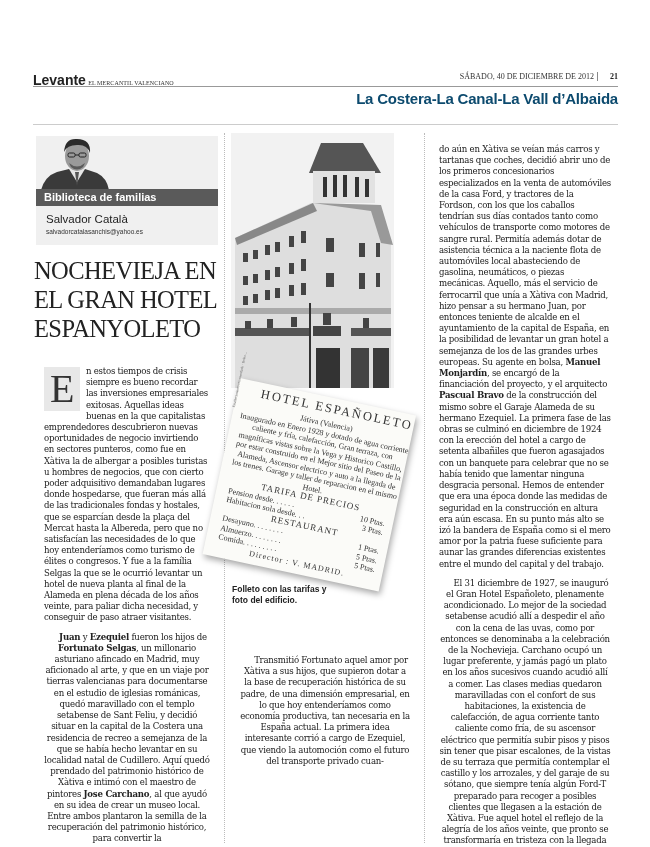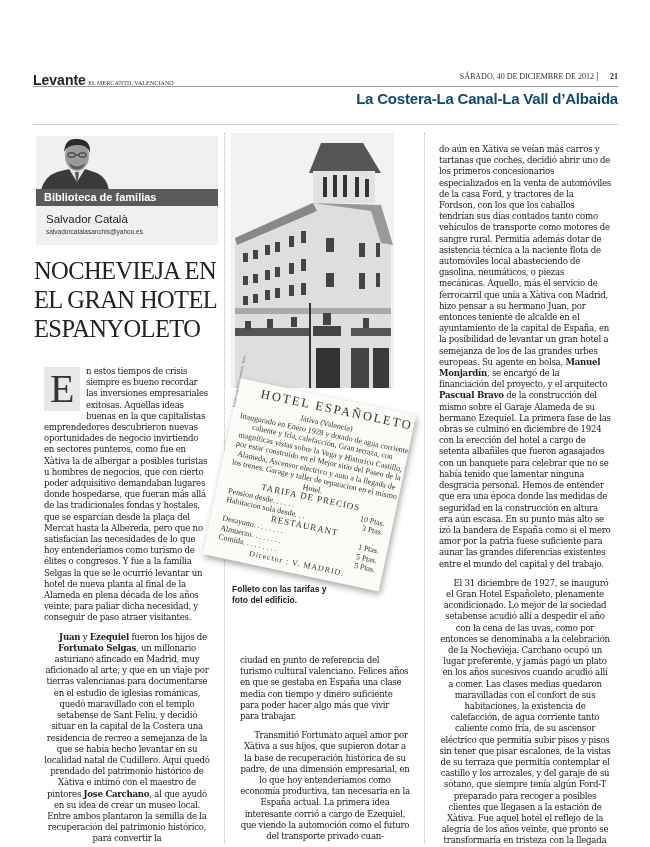--- a/index.html
+++ b/index.html
@@ -168,20 +168,19 @@
         <span>Comida. . . . . . . . .</span>
         <span>5 Ptas.</span>
       </div>
     <div style="letter-spacing:1px;">Director : V. MADRID.</div>
   </div>
 </div>
 
 <div class="caption">Folleto con las tarifas y foto del edificio.</div>
 
 <div class="col" style="left:232px; top:647px; width:186px;">
-  <p>ciudad en punto de referencia del turismo cultural valenciano. Felices años en que se gestaba en España una clase media con tiempo y dinero suficiente para poder hacer algo más que vivir para trabajar.</p>
   <p class="indent">Transmitió Fortunato aquel amor por Xàtiva a sus hijos, que supieron dotar a la base de recuperación histórica de su padre, de una dimensión empresarial, en lo que hoy entenderíamos como economía productiva, tan necesaria en la España actual. La primera idea interesante corrió a cargo de Ezequiel, que viendo la automoción como el futuro del transporte privado cuan-</p>
 </div>
 
 <div class="col" style="left:431px; top:136px; width:188px;">
   <p><span>do aún en Xàtiva se veían más carros y tartanas que coches, decidió abrir uno de los primeros concesionarios especializados en la venta de automóviles de la casa Ford, y tractores de la Fordson, con los que los caballos tendrían sus días contados tanto como vehículos de transporte como motores de sangre rural. Permitía además dotar de asistencia técnica a la naciente flota de automóviles local abasteciendo de gasolina, neumáticos, o piezas mecánicas. Aquello, más el servicio de ferrocarril que unía a Xàtiva con Madrid, hizo pensar a su hermano Juan, por entonces teniente de alcalde en el ayuntamiento de la capital de España, en la posibilidad de levantar un gran hotel a semejanza de los de las grandes urbes europeas. Su agente en bolsa, </span><b>Manuel Monjardín</b><span>, se encargó de la financiación del proyecto, y el arquitecto </span><b>Pascual Bravo</b><span> de la construcción del mismo sobre el Garaje Alameda de su hermano Ezequiel. La primera fase de las obras se culminó en diciembre de 1924 con la erección del hotel a cargo de setenta albañiles que fueron agasajados con un banquete para celebrar que no se había tenido que lamentar ninguna desgracia personal. Hemos de entender que era una época donde las medidas de seguridad en la construcción en altura era aún escasa. En su punto más alto se izó la bandera de España como si el mero amor por la patria fuese suficiente para aunar las grandes diferencias existentes entre el mundo del capital y del trabajo.</span></p>
   <p class="indent">El 31 diciembre de 1927, se inauguró el Gran Hotel Españoleto, plenamente acondicionado. Lo mejor de la sociedad setabense acudió allí a despedir el año con la cena de las uvas, como por entonces se denominaba a la celebración de la Nochevieja. Carchano ocupó un lugar preferente, y jamás pagó un plato en los años sucesivos cuando acudió allí a comer. Las clases medias quedaron maravilladas con el confort de sus habitaciones, la existencia de calefacción, de agua corriente tanto caliente como fría, de su ascensor eléctrico que permitía subir pisos y pisos sin tener que pisar escalones, de la vistas de su terraza que permitía contemplar el castillo y los arrozales, y del garaje de su sótano, que siempre tenía algún Ford-T preparado para recoger a posibles clientes que llegasen a la estación de Xàtiva. Fue aquel hotel el reflejo de la alegría de los años veinte, que pronto se transformaría en tristeza con la llegada de las crisis de los años treinta.</p>
 </div>
 
 </body></html>

